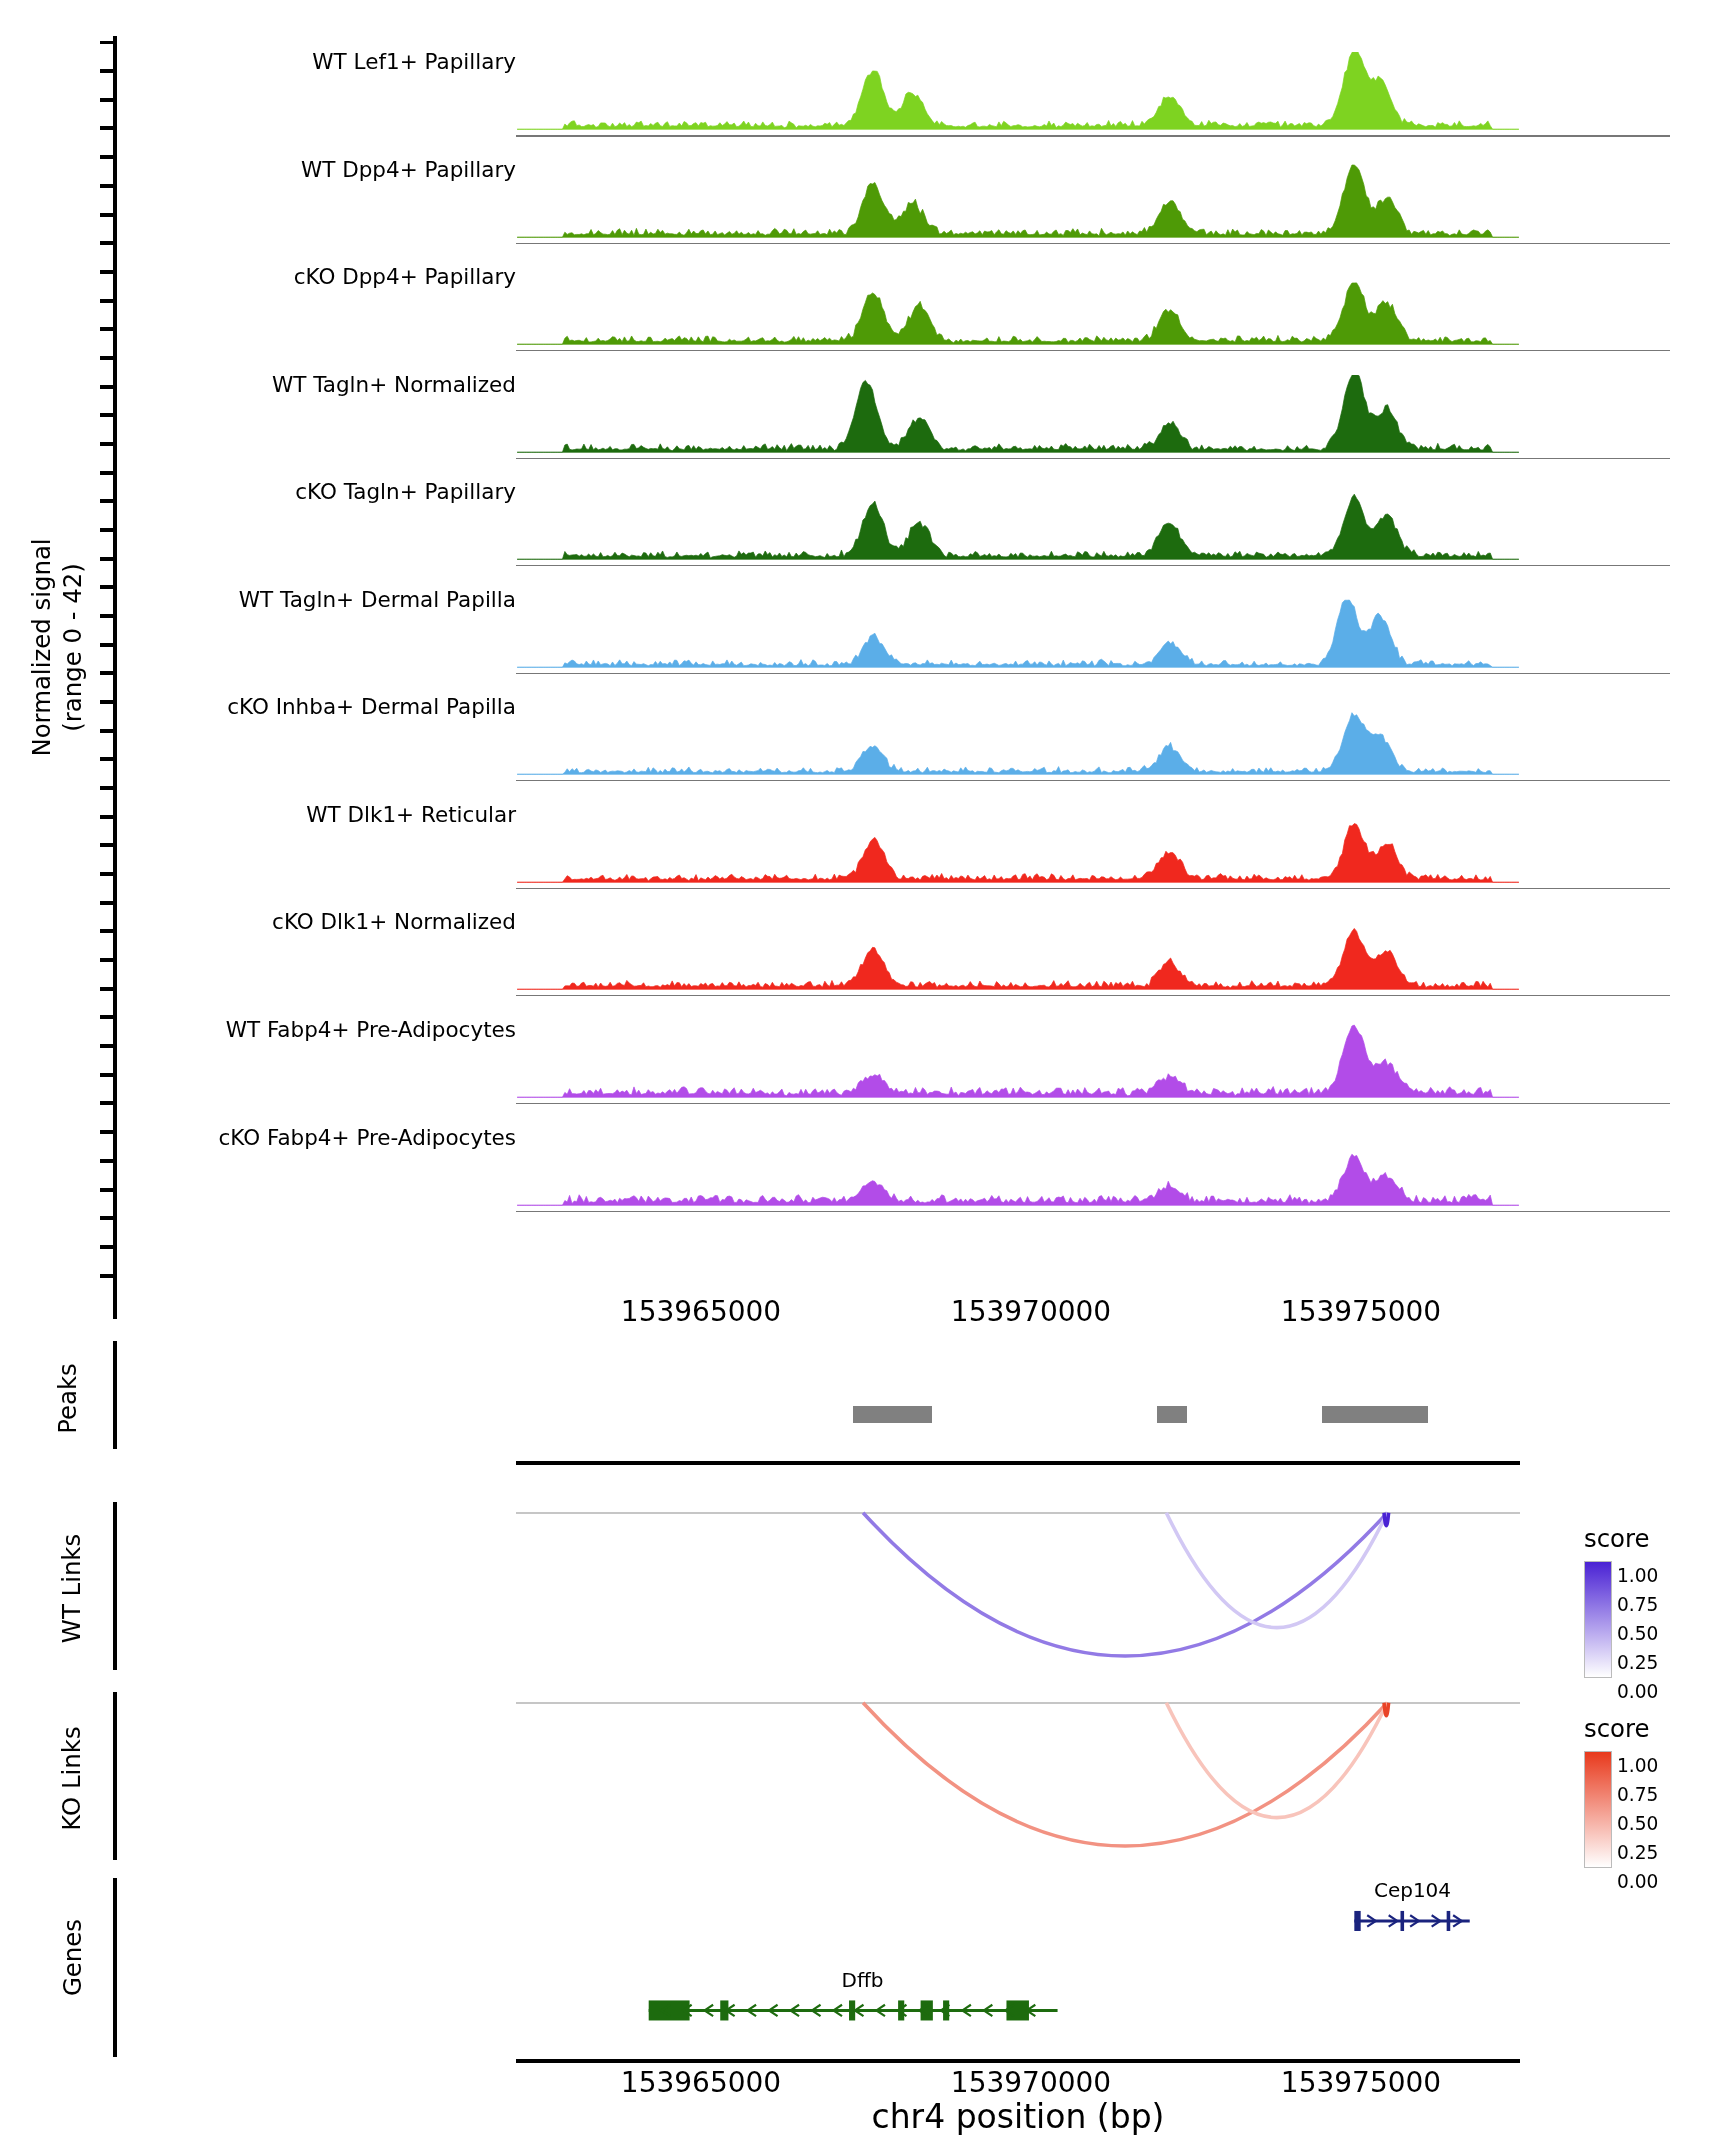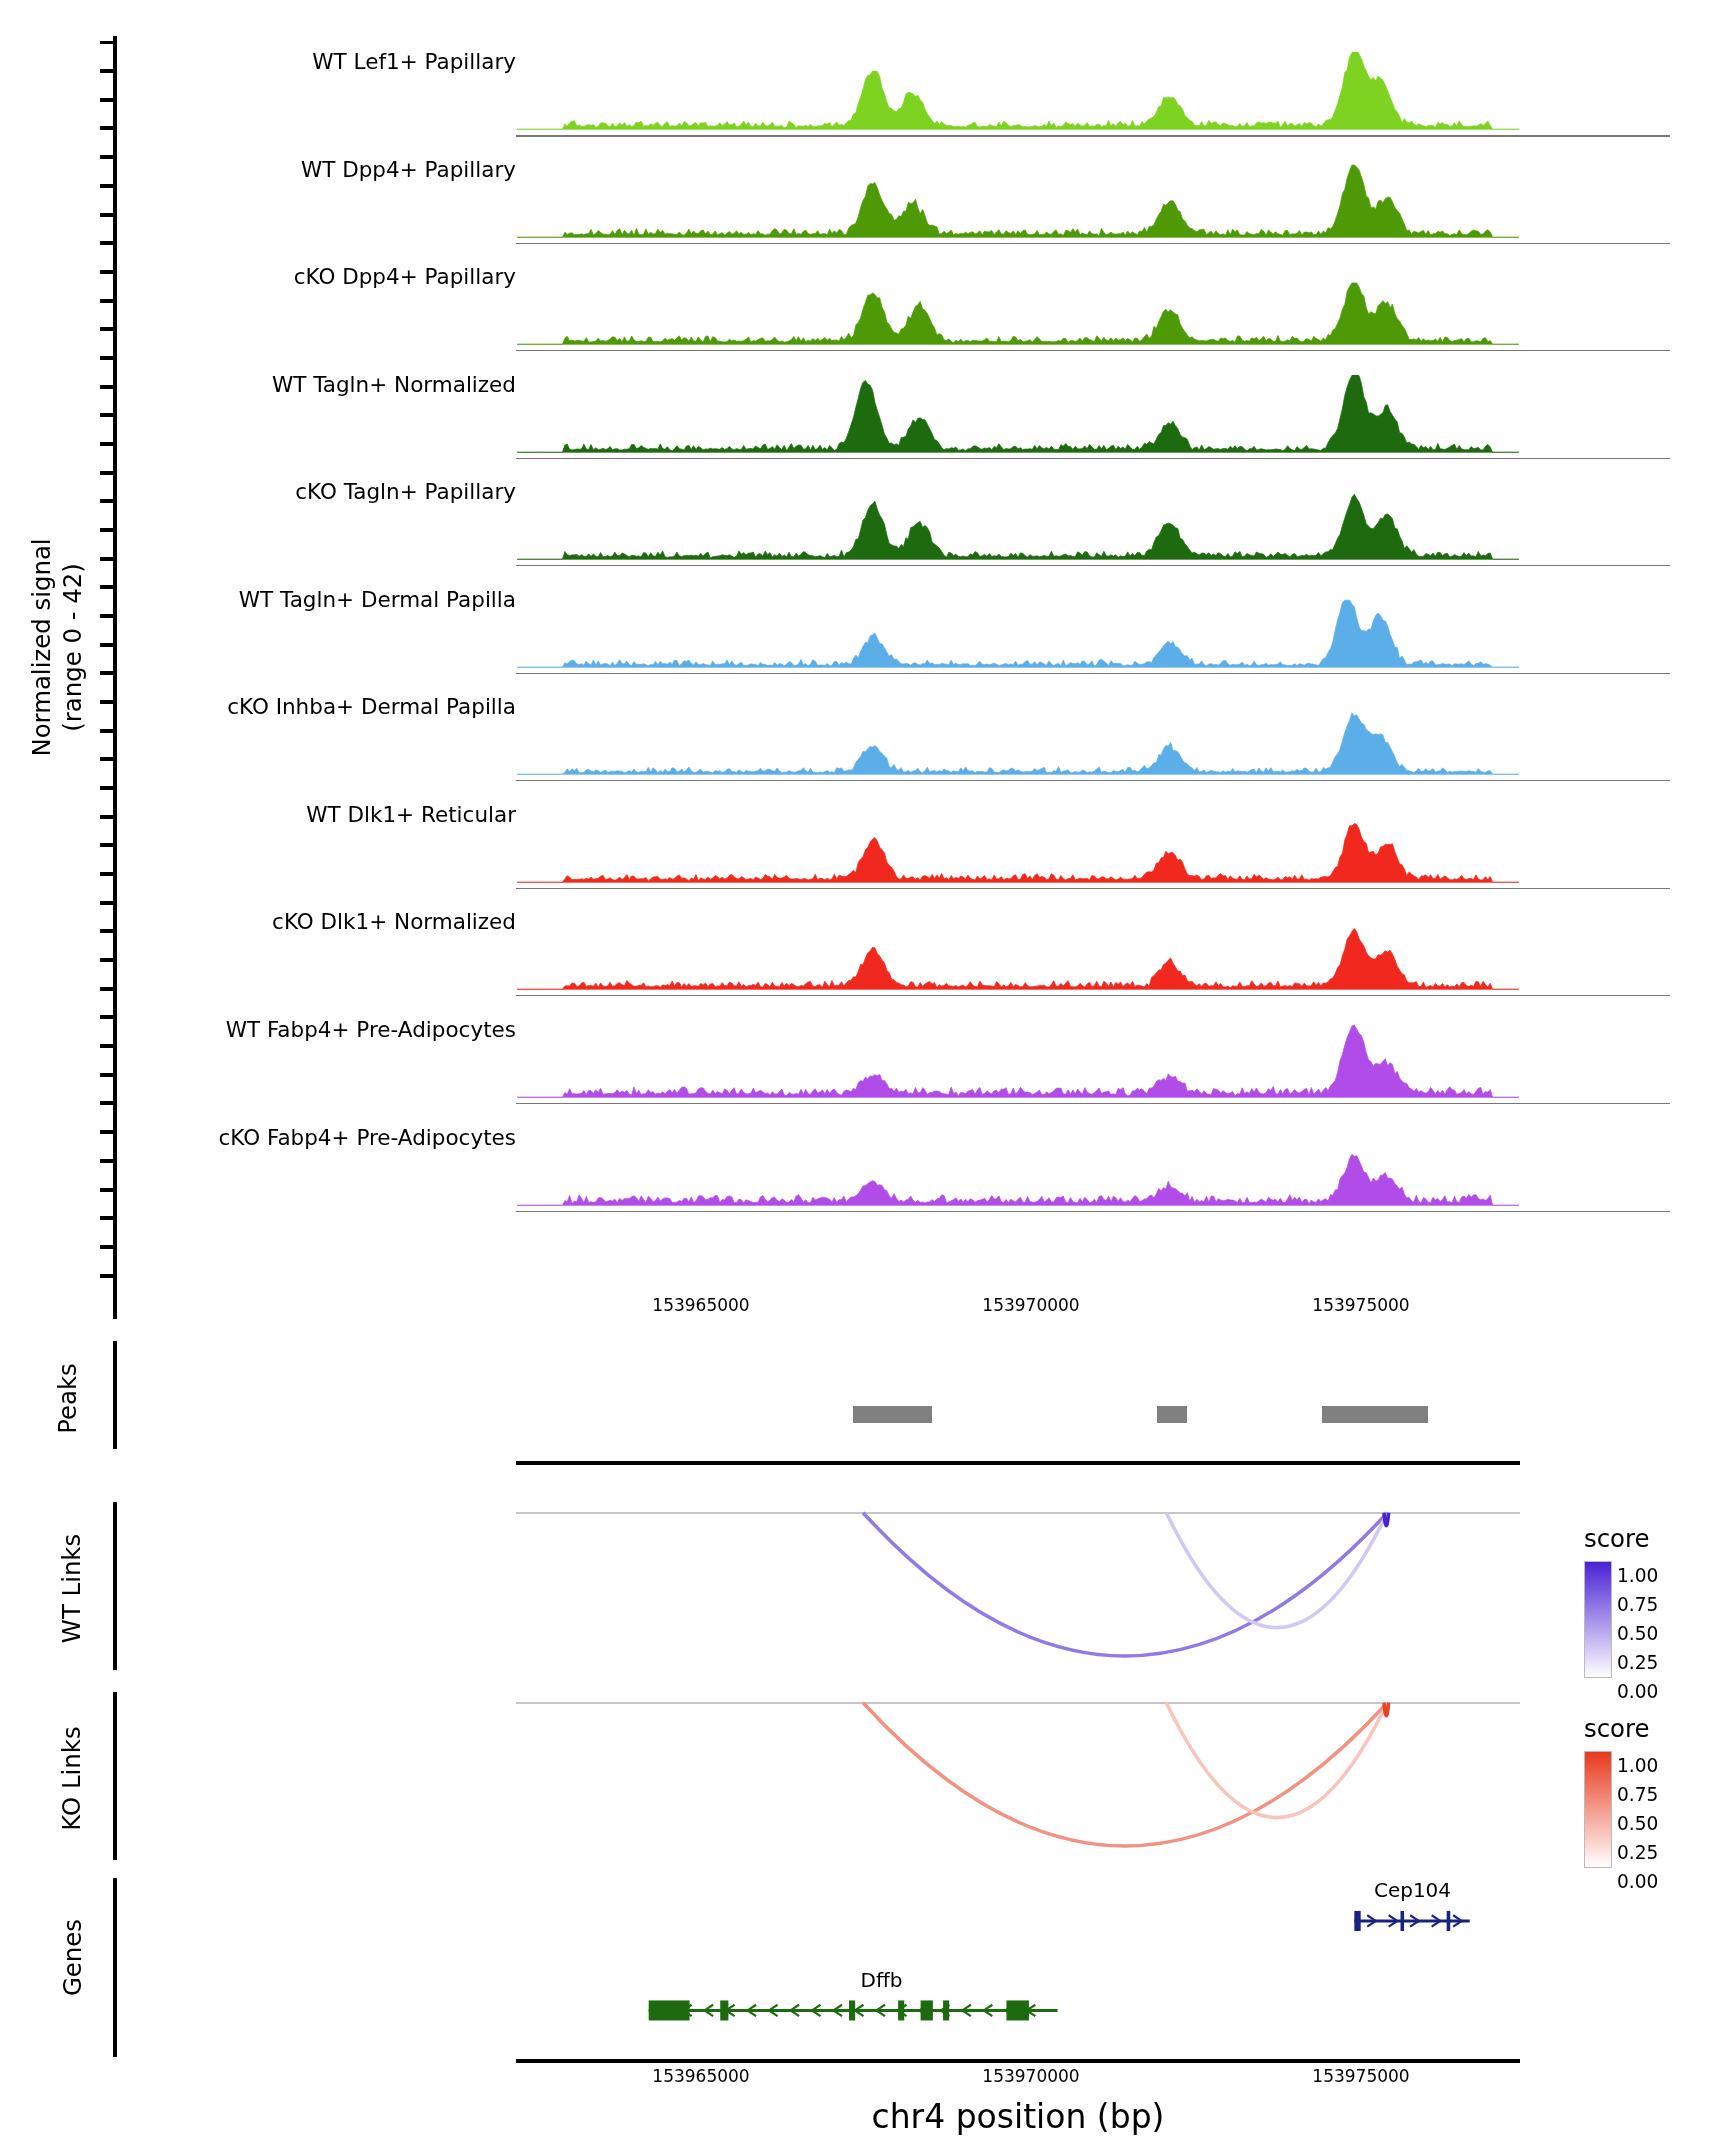--- a/index.html
+++ b/index.html
@@ -102,21 +102,21 @@
     height: 17px;
     background: #808080;
   }
   .axis-line-h {
     position: absolute;
     height: 3.6px;
     background: #000;
   }
   .axis-tick-label {
     position: absolute;
-    font-size: 17px;
+    font-size: 28px;
     text-align: center;
     color: #000;
   }
 
   
   .links-section {
     position: absolute;
     width: 1721px;
   }
   .links-baseline {
@@ -408,21 +408,21 @@
         <path d="M 544.2105263157895 177 L 532.2105263157895 185 L 544.2105263157895 193" fill="none" stroke="#1D6B0E" stroke-width="3"></path>
         <path d="M 574.2105263157895 177 L 562.2105263157895 185 L 574.2105263157895 193" fill="none" stroke="#1D6B0E" stroke-width="3"></path>
         <path d="M 604.2105263157895 177 L 592.2105263157895 185 L 604.2105263157895 193" fill="none" stroke="#1D6B0E" stroke-width="3"></path>
         <path d="M 634.2105263157895 177 L 622.2105263157895 185 L 634.2105263157895 193" fill="none" stroke="#1D6B0E" stroke-width="3"></path>
         <path d="M 664.2105263157895 177 L 652.2105263157895 185 L 664.2105263157895 193" fill="none" stroke="#1D6B0E" stroke-width="3"></path>
         <path d="M 694.2105263157895 177 L 682.2105263157895 185 L 694.2105263157895 193" fill="none" stroke="#1D6B0E" stroke-width="3"></path>
         <path d="M 724.2105263157895 177 L 712.2105263157895 185 L 724.2105263157895 193" fill="none" stroke="#1D6B0E" stroke-width="3"></path>
       </svg>
     <div id="gene-names">
         <div class="gene-name" style="left: 1305px; width: 215px; top: 0px;">Cep104</div>
-        <div class="gene-name" style="left: 774px; width: 215px; top: 90px;">Dffb</div>
+        <div class="gene-name" style="left: 755px; width: 215px; top: 90px;">Dffb</div>
       </div>
     <div class="axis-line-h" style="left:516px; top:181px; width:1004px;"></div>
     <div id="genes-xticks">
         <div class="axis-tick-label" style="left: 608px; top: 188px; width: 186px;">153965000</div>
         <div class="axis-tick-label" style="left: 938px; top: 188px; width: 186px;">153970000</div>
         <div class="axis-tick-label" style="left: 1268px; top: 188px; width: 186px;">153975000</div>
       </div>
   </div>
 
   <div class="x-axis-title">chr4 position (bp)</div>

